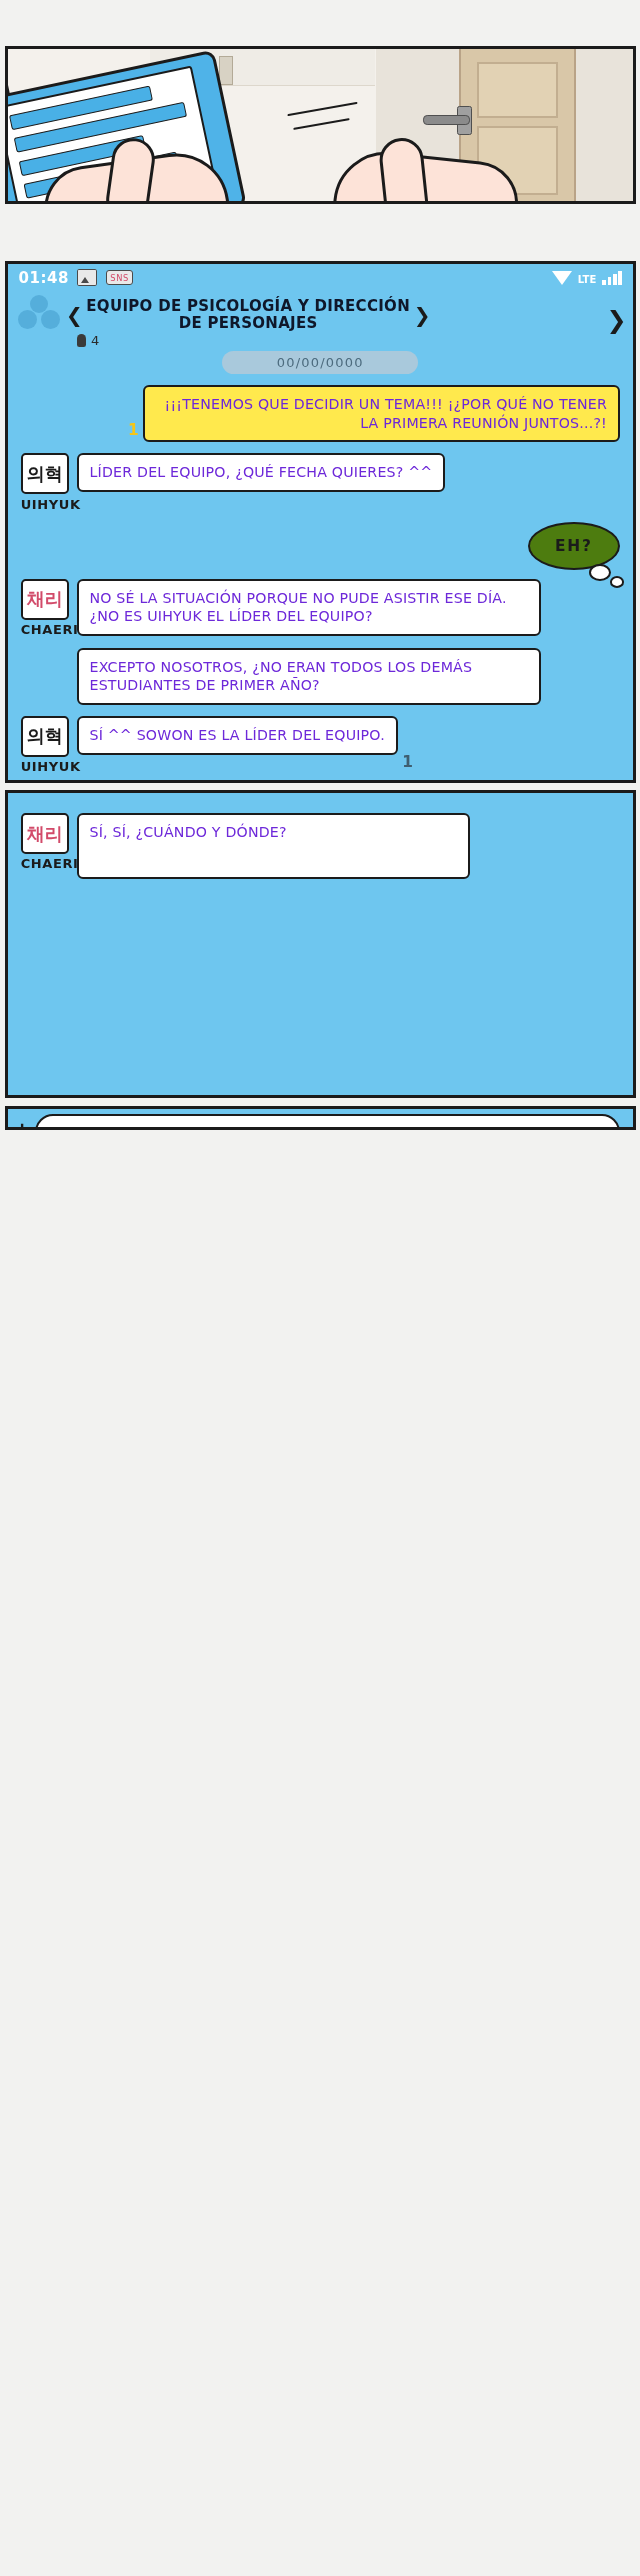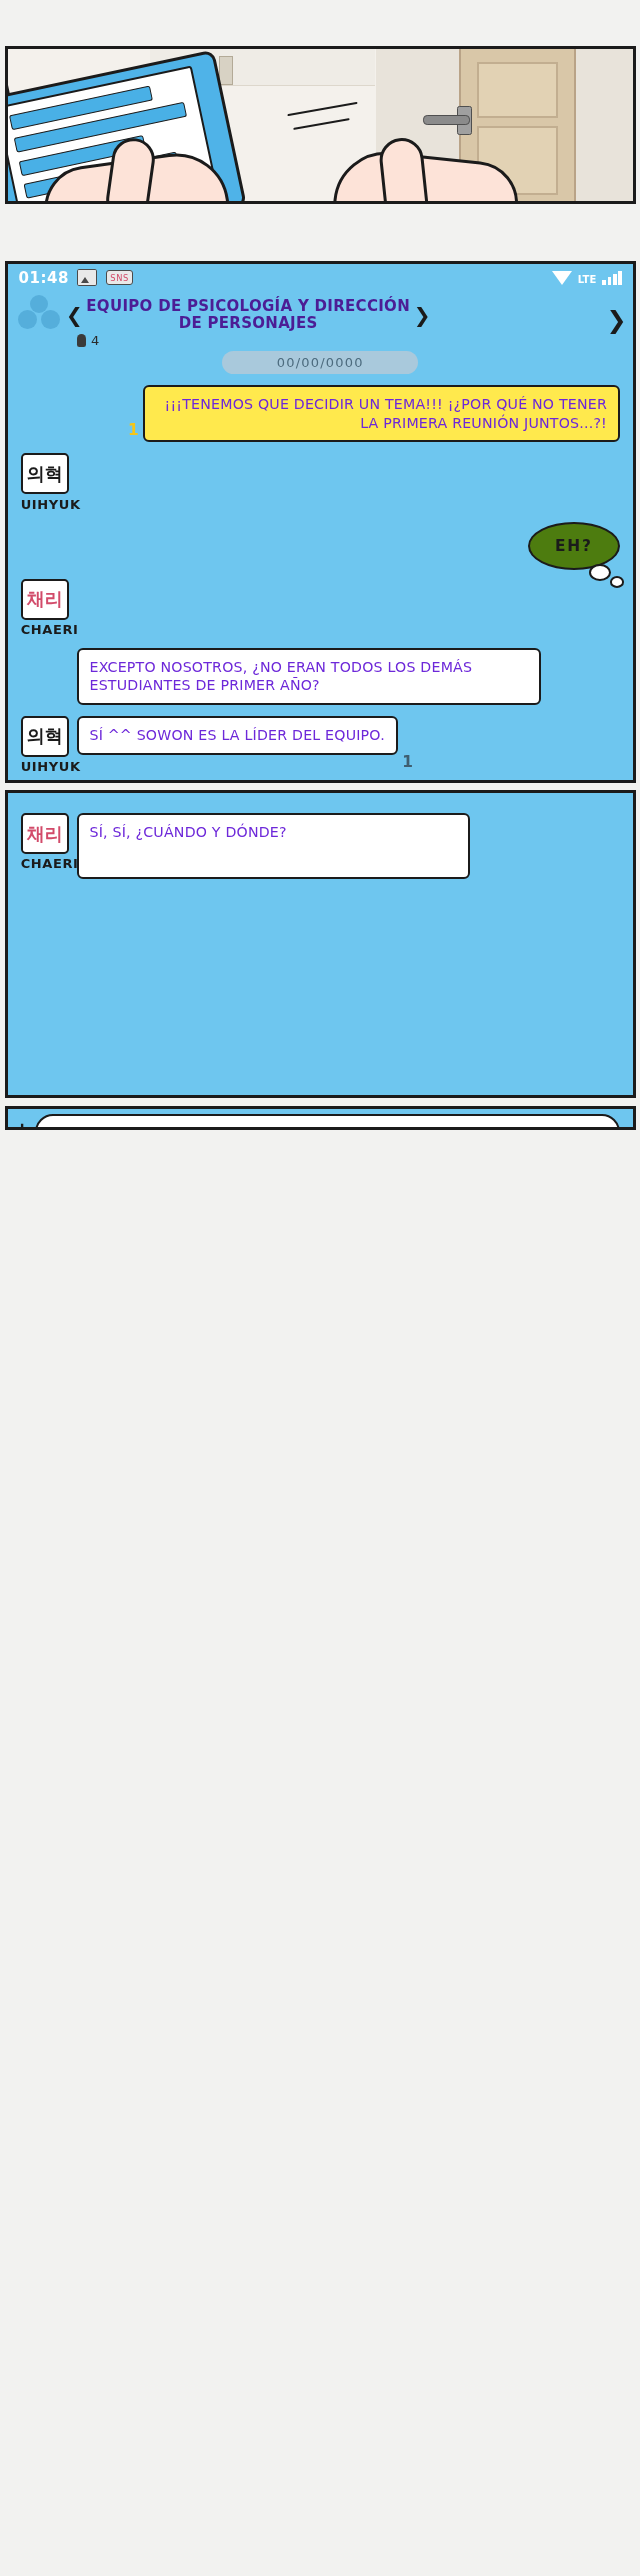--- a/index.html
+++ b/index.html
@@ -54,21 +54,21 @@
   .bars i:nth-child(1){height:4.7px}.bars i:nth-child(2){height:7.7px}
   .bars i:nth-child(3){height:10.7px}.bars i:nth-child(4){height:13.6px}
 
   .chat-head{display:flex;align-items:center;padding:2.4px 10.7px 3.6px;}
   .grp-avatar{width:44px;height:44px;position:relative;flex:none;}
   .grp-avatar i{position:absolute;background:#55aedb;border-radius:50%;display:block;}
   .grp-avatar i:nth-child(1){left:12px;top:1.2px;width:18px;height:18px;}
   .grp-avatar i:nth-child(2){left:0;top:16.6px;width:19px;height:19px;}
   .grp-avatar i:nth-child(3){left:22.5px;top:16.6px;width:19px;height:19px;}
   .chev{font-size:20px;color:#1b1b1b;font-weight:bold;padding:0 3.6px;}
-  .room-title{flex:1;text-align:center;color:#4c1d95;font-size:15px;font-weight:bold;line-height:1.15;letter-spacing:0.3px;}
+  .room-title{flex:1;text-align:center;color:#0f172a;font-size:15px;font-weight:bold;line-height:1.15;letter-spacing:0.3px;}
   .room-count{display:flex;align-items:center;gap:4.7px;color:#2b2b2b;font-size:13px;margin-left:1.2px;}
   .person-ico{width:9.5px;height:13px;background:#3a3a3a;border-radius:4.7px 4.7px 2.4px 2.4px;}
   .chev-right{position:absolute;right:6px;top:42px;font-size:24px;color:#1b1b1b;}
 
   .datepill{margin:3.6px auto 10.7px;width:196px;height:23px;background:#a9c9dc;border-radius:13.6px;display:flex;align-items:center;justify-content:center;color:#4c6b7e;font-size:13px;letter-spacing:1.2px;}
 
   .row{display:flex;margin:0 13px 10.7px;align-items:flex-start;}
   .row.right{justify-content:flex-end;}
   .ava{width:49px;flex:none;text-align:center;margin-right:7.1px;}
   .ava .box{width:44px;height:37px;background:#fff;border:2.4px solid #1b1b1b;border-radius:4.7px;display:flex;align-items:center;justify-content:center;font-size:18px;font-weight:bold;color:#1b1b1b;}
@@ -173,33 +173,35 @@
   <div class="row right">
     <span class="unread">1</span>
     <div class="bubble yellow" style="max-width:451px">¡¡¡TENEMOS QUE DECIDIR UN TEMA!!!  ¡¿POR QUÉ NO TENER LA PRIMERA REUNIÓN JUNTOS...?!</div>
   </div>
 
   <div class="row">
     <div class="ava">
       <div class="box">의혁</div>
       <div class="nm">UIHYUK</div>
     </div>
+    <div class="bubble white">LÍDER DEL EQUIPO, ¿QUÉ FECHA QUIERES?    ^^</div>
   </div>
 
   <div class="thought tr">
     <span class="bub">EH?</span>
     <span class="d1" style="right:8.3px;bottom:-10.7px;"></span>
     <span class="d2" style="right:-4.7px;bottom:-18px;"></span>
   </div>
 
   <div class="row" style="margin-top:8.3px">
     <div class="ava">
       <div class="box" style="color:#d24b6a">채리</div>
       <div class="nm">CHAERI</div>
     </div>
+    <div class="bubble white" style="max-width:439px">NO SÉ LA SITUACIÓN PORQUE NO PUDE ASISTIR ESE DÍA.  ¿NO ES UIHYUK EL LÍDER DEL EQUIPO?</div>
   </div>
 
   <div class="row">
     <div class="ava"></div>
     <div class="bubble white" style="max-width:439px">EXCEPTO NOSOTROS, ¿NO ERAN TODOS LOS DEMÁS ESTUDIANTES DE PRIMER AÑO?</div>
   </div>
 
   <div class="row">
     <div class="ava">
       <div class="box">의혁</div>

